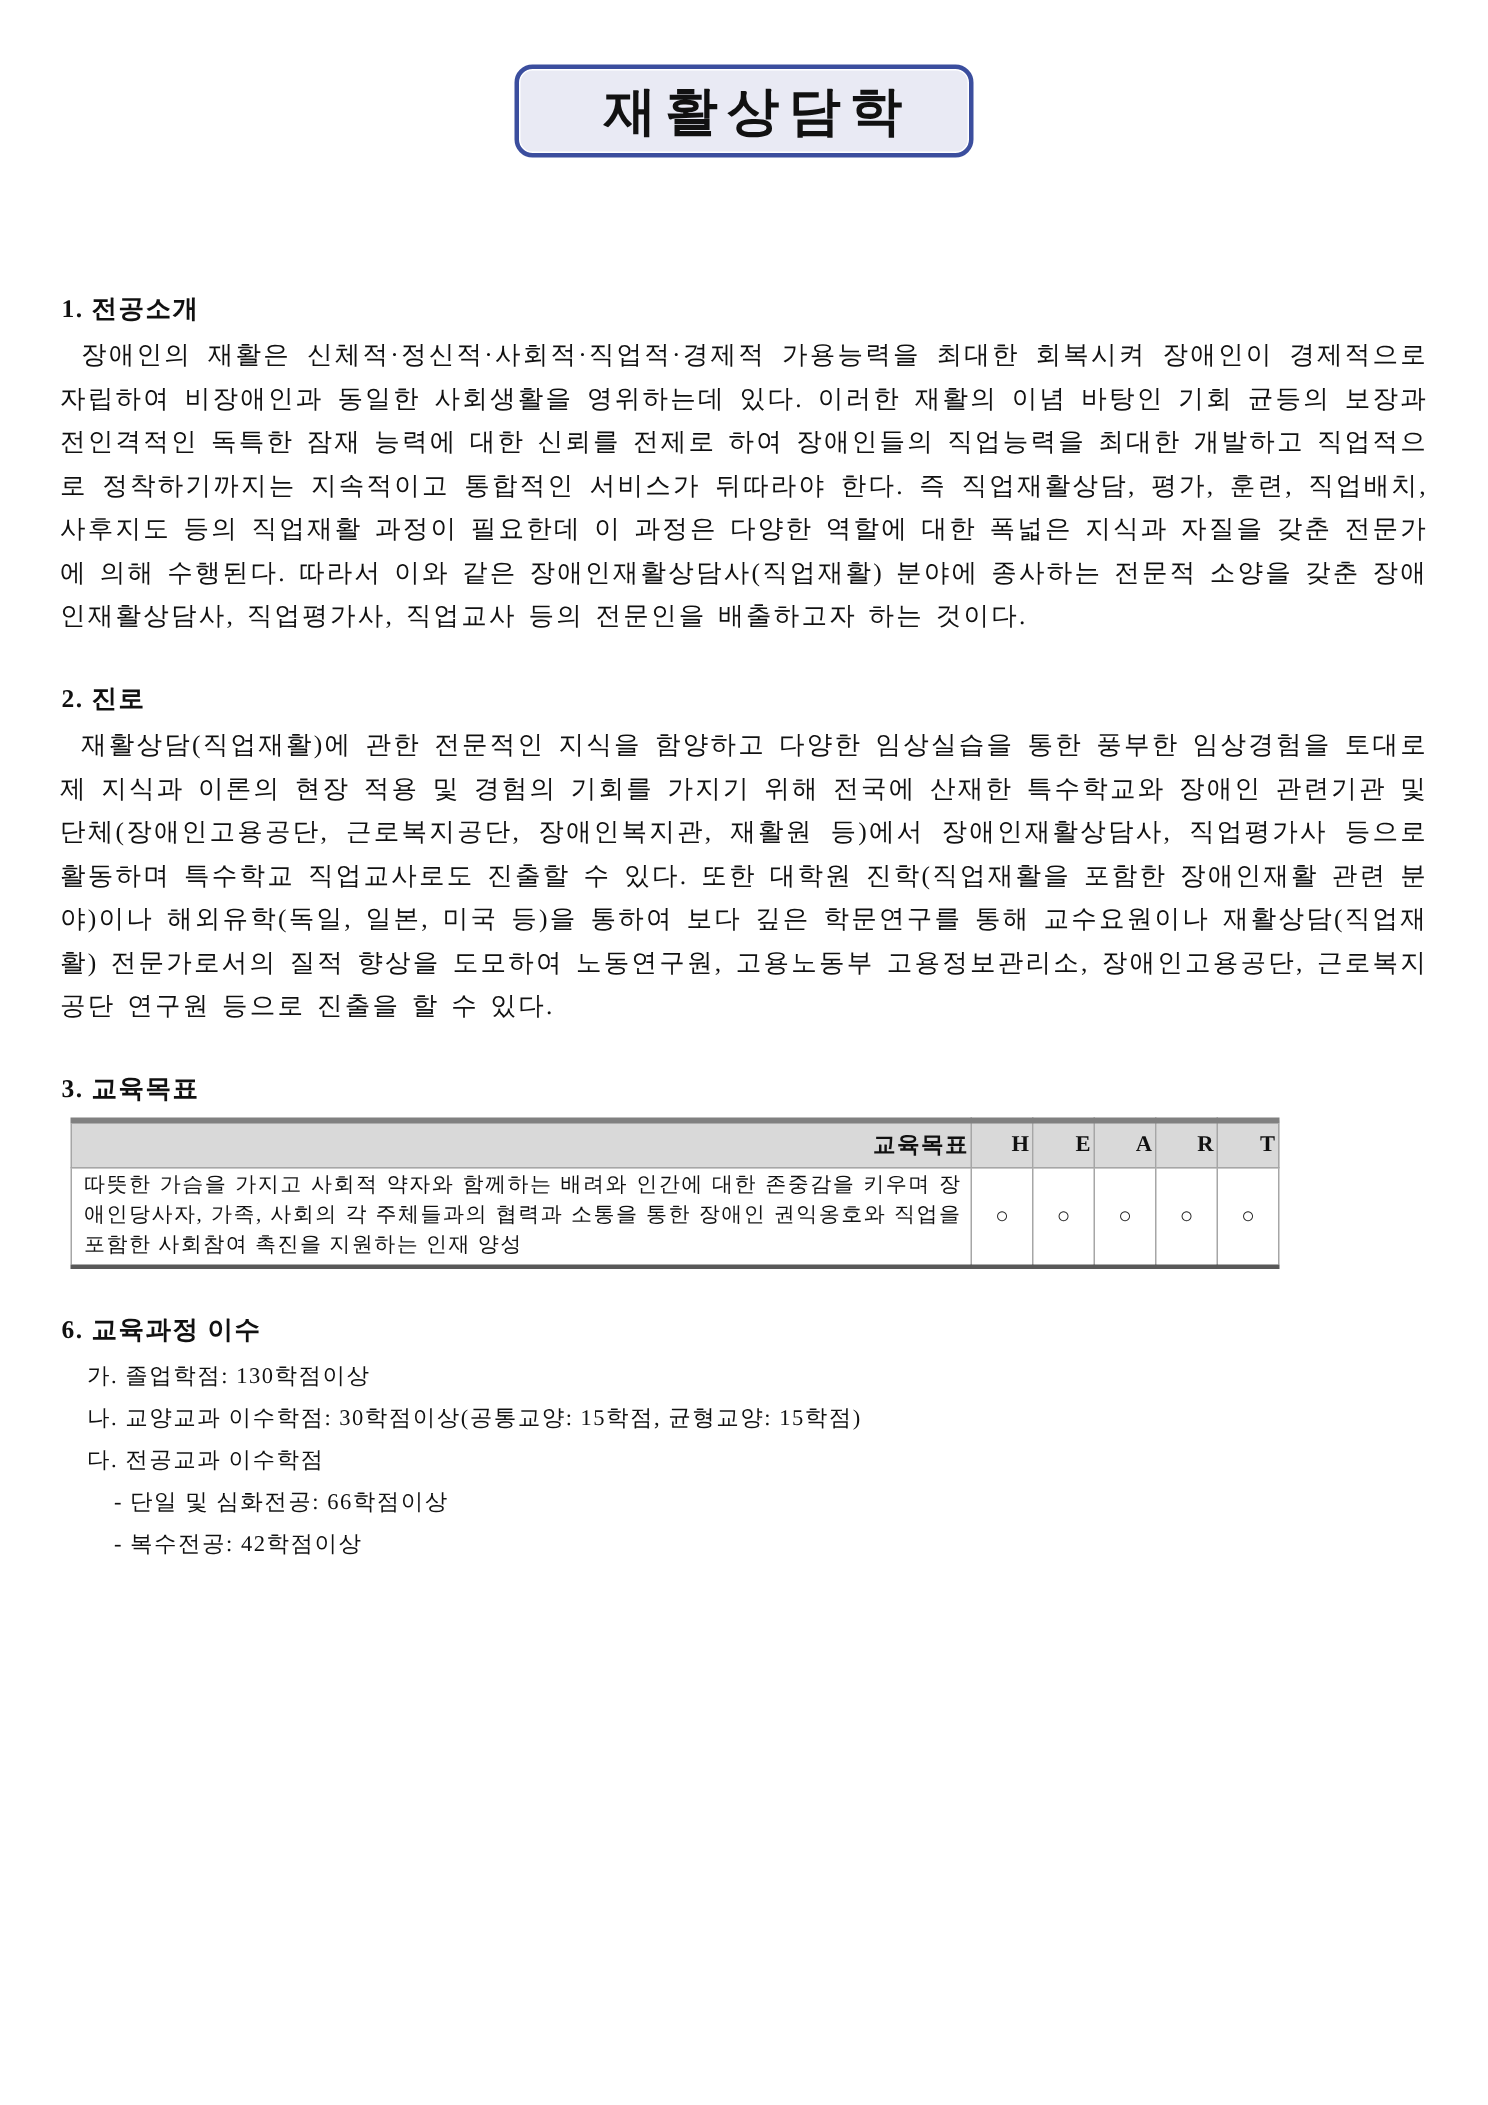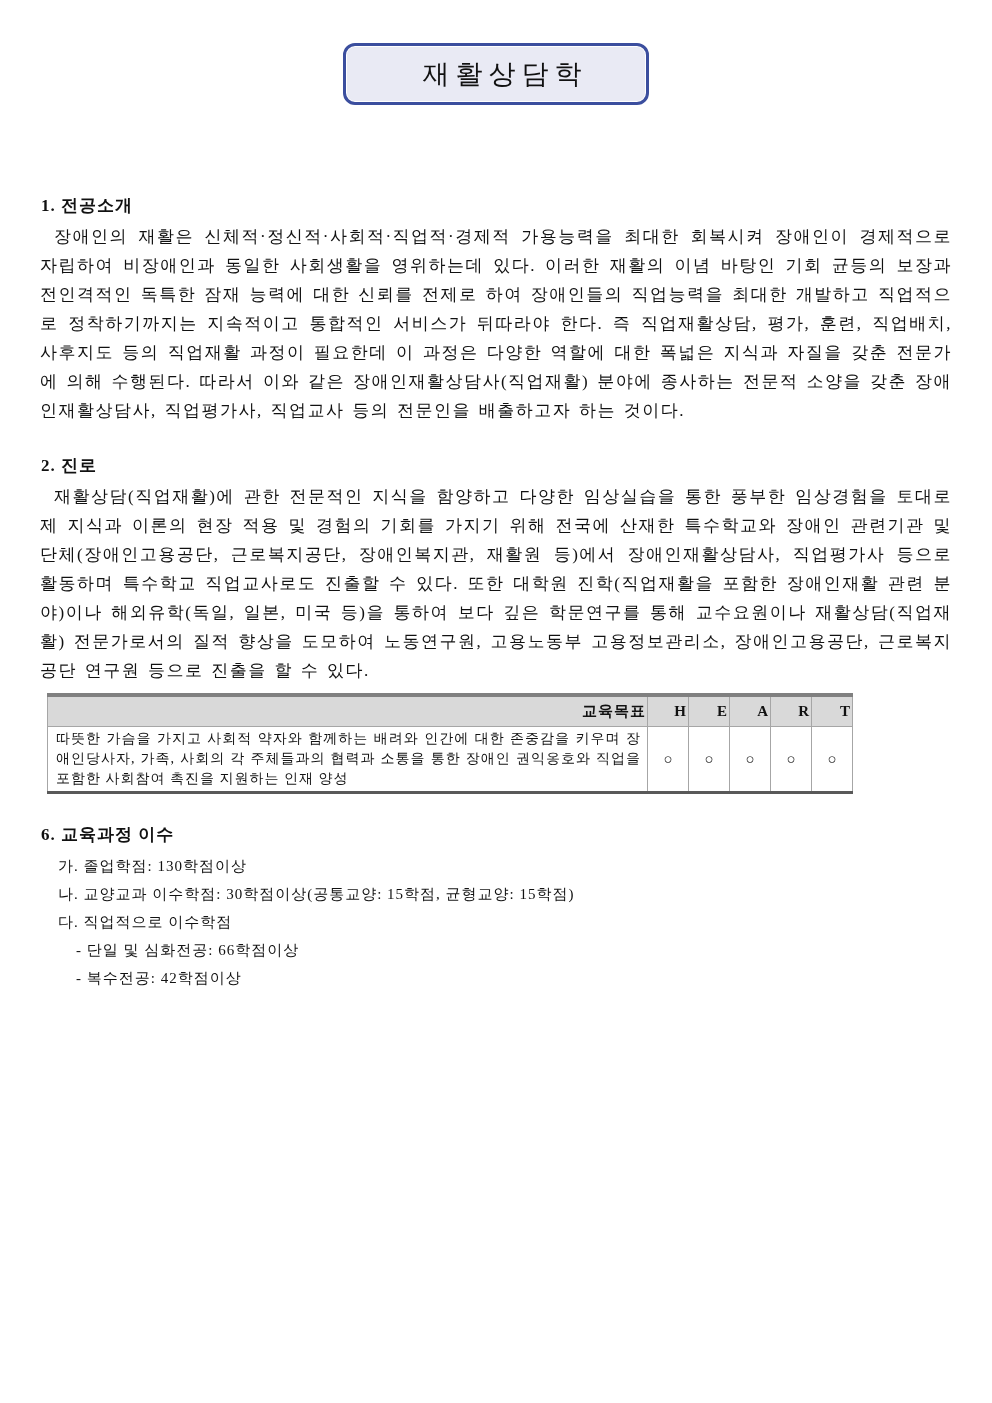--- a/index.html
+++ b/index.html
@@ -28,21 +28,21 @@
   .title-box{
     width:300px;height:56px;
     margin:43px auto 0 auto;
     background:var(--title_fill);
     border:3px solid var(--title_border);
     border-radius:12px;
     box-shadow:inset 0 0 0 1px #ffffff;
     display:flex;align-items:center;justify-content:center;
   }
   .title-box .title-text{
-    font-size:27px;font-weight:normal;letter-spacing:6px;
+    font-size:35px;font-weight:bold;letter-spacing:6px;
     padding-left:6px; 
     margin-left:12px;
   }
   
   .sec-heading{
     font-size:17px;font-weight:bold;letter-spacing:1px;
     margin:30px 0 0 1px;line-height:22px;
   }
   .sec-heading.first{margin-top:90px;}
   
@@ -96,20 +96,21 @@
   <div class="title-box">
     <span class="title-text">재활상담학</span>
   </div>
 
   <h2 class="sec-heading first">1. 전공소개</h2>
   <p class="body-text">장애인의 재활은 신체적·정신적·사회적·직업적·경제적 가용능력을 최대한 회복시켜 장애인이 경제적으로 자립하여 비장애인과 동일한 사회생활을 영위하는데 있다. 이러한 재활의 이념 바탕인 기회 균등의 보장과 전인격적인 독특한 잠재 능력에 대한 신뢰를 전제로 하여 장애인들의 직업능력을 최대한 개발하고 직업적으로 정착하기까지는 지속적이고 통합적인 서비스가 뒤따라야 한다. 즉 직업재활상담, 평가, 훈련, 직업배치, 사후지도 등의 직업재활 과정이 필요한데 이 과정은 다양한 역할에 대한 폭넓은 지식과 자질을 갖춘 전문가에 의해 수행된다. 따라서 이와 같은 장애인재활상담사(직업재활) 분야에 종사하는 전문적 소양을 갖춘 장애인재활상담사, 직업평가사, 직업교사 등의 전문인을 배출하고자 하는 것이다.</p>
 
   <h2 class="sec-heading">2. 진로</h2>
   <p class="body-text">재활상담(직업재활)에 관한 전문적인 지식을 함양하고 다양한 임상실습을 통한 풍부한 임상경험을 토대로 제 지식과 이론의 현장 적용 및 경험의 기회를 가지기 위해 전국에 산재한 특수학교와 장애인 관련기관 및 단체(장애인고용공단, 근로복지공단, 장애인복지관, 재활원 등)에서 장애인재활상담사, 직업평가사 등으로 활동하며 특수학교 직업교사로도 진출할 수 있다. 또한 대학원 진학(직업재활을 포함한 장애인재활 관련 분야)이나 해외유학(독일, 일본, 미국 등)을 통하여 보다 깊은 학문연구를 통해 교수요원이나 재활상담(직업재활) 전문가로서의 질적 향상을 도모하여 노동연구원, 고용노동부 고용정보관리소, 장애인고용공단, 근로복지공단 연구원 등으로 진출을 할 수 있다.</p>
 
+  <h2 class="sec-heading">3. 교육목표</h2>
 
   <table class="objectives-table">
     <colgroup>
       <col class="goal-col">
       <col class="mark-col">
         <col class="mark-col">
         <col class="mark-col">
         <col class="mark-col">
         <col class="mark-col">
     </colgroup>
@@ -130,18 +131,18 @@
         <td class="mark-cell">○</td>
         <td class="mark-cell">○</td>
       </tr>
     </tbody>
   </table>
 
   <h2 class="sec-heading">6. 교육과정 이수</h2>
   <div class="completion-list">
     <div class="comp-item l1">가. 졸업학점: 130학점이상</div>
     <div class="comp-item l1">나. 교양교과 이수학점: 30학점이상(공통교양: 15학점, 균형교양: 15학점)</div>
-    <div class="comp-item l1">다. 직업적으로 이수학점</div>
+    <div class="comp-item l1">다. 전공교과 이수학점</div>
     <div class="comp-item l2">- 단일 및 심화전공: 66학점이상</div>
     <div class="comp-item l2">- 복수전공: 42학점이상</div>
   </div>
 
 </div>
 
 </body></html>

